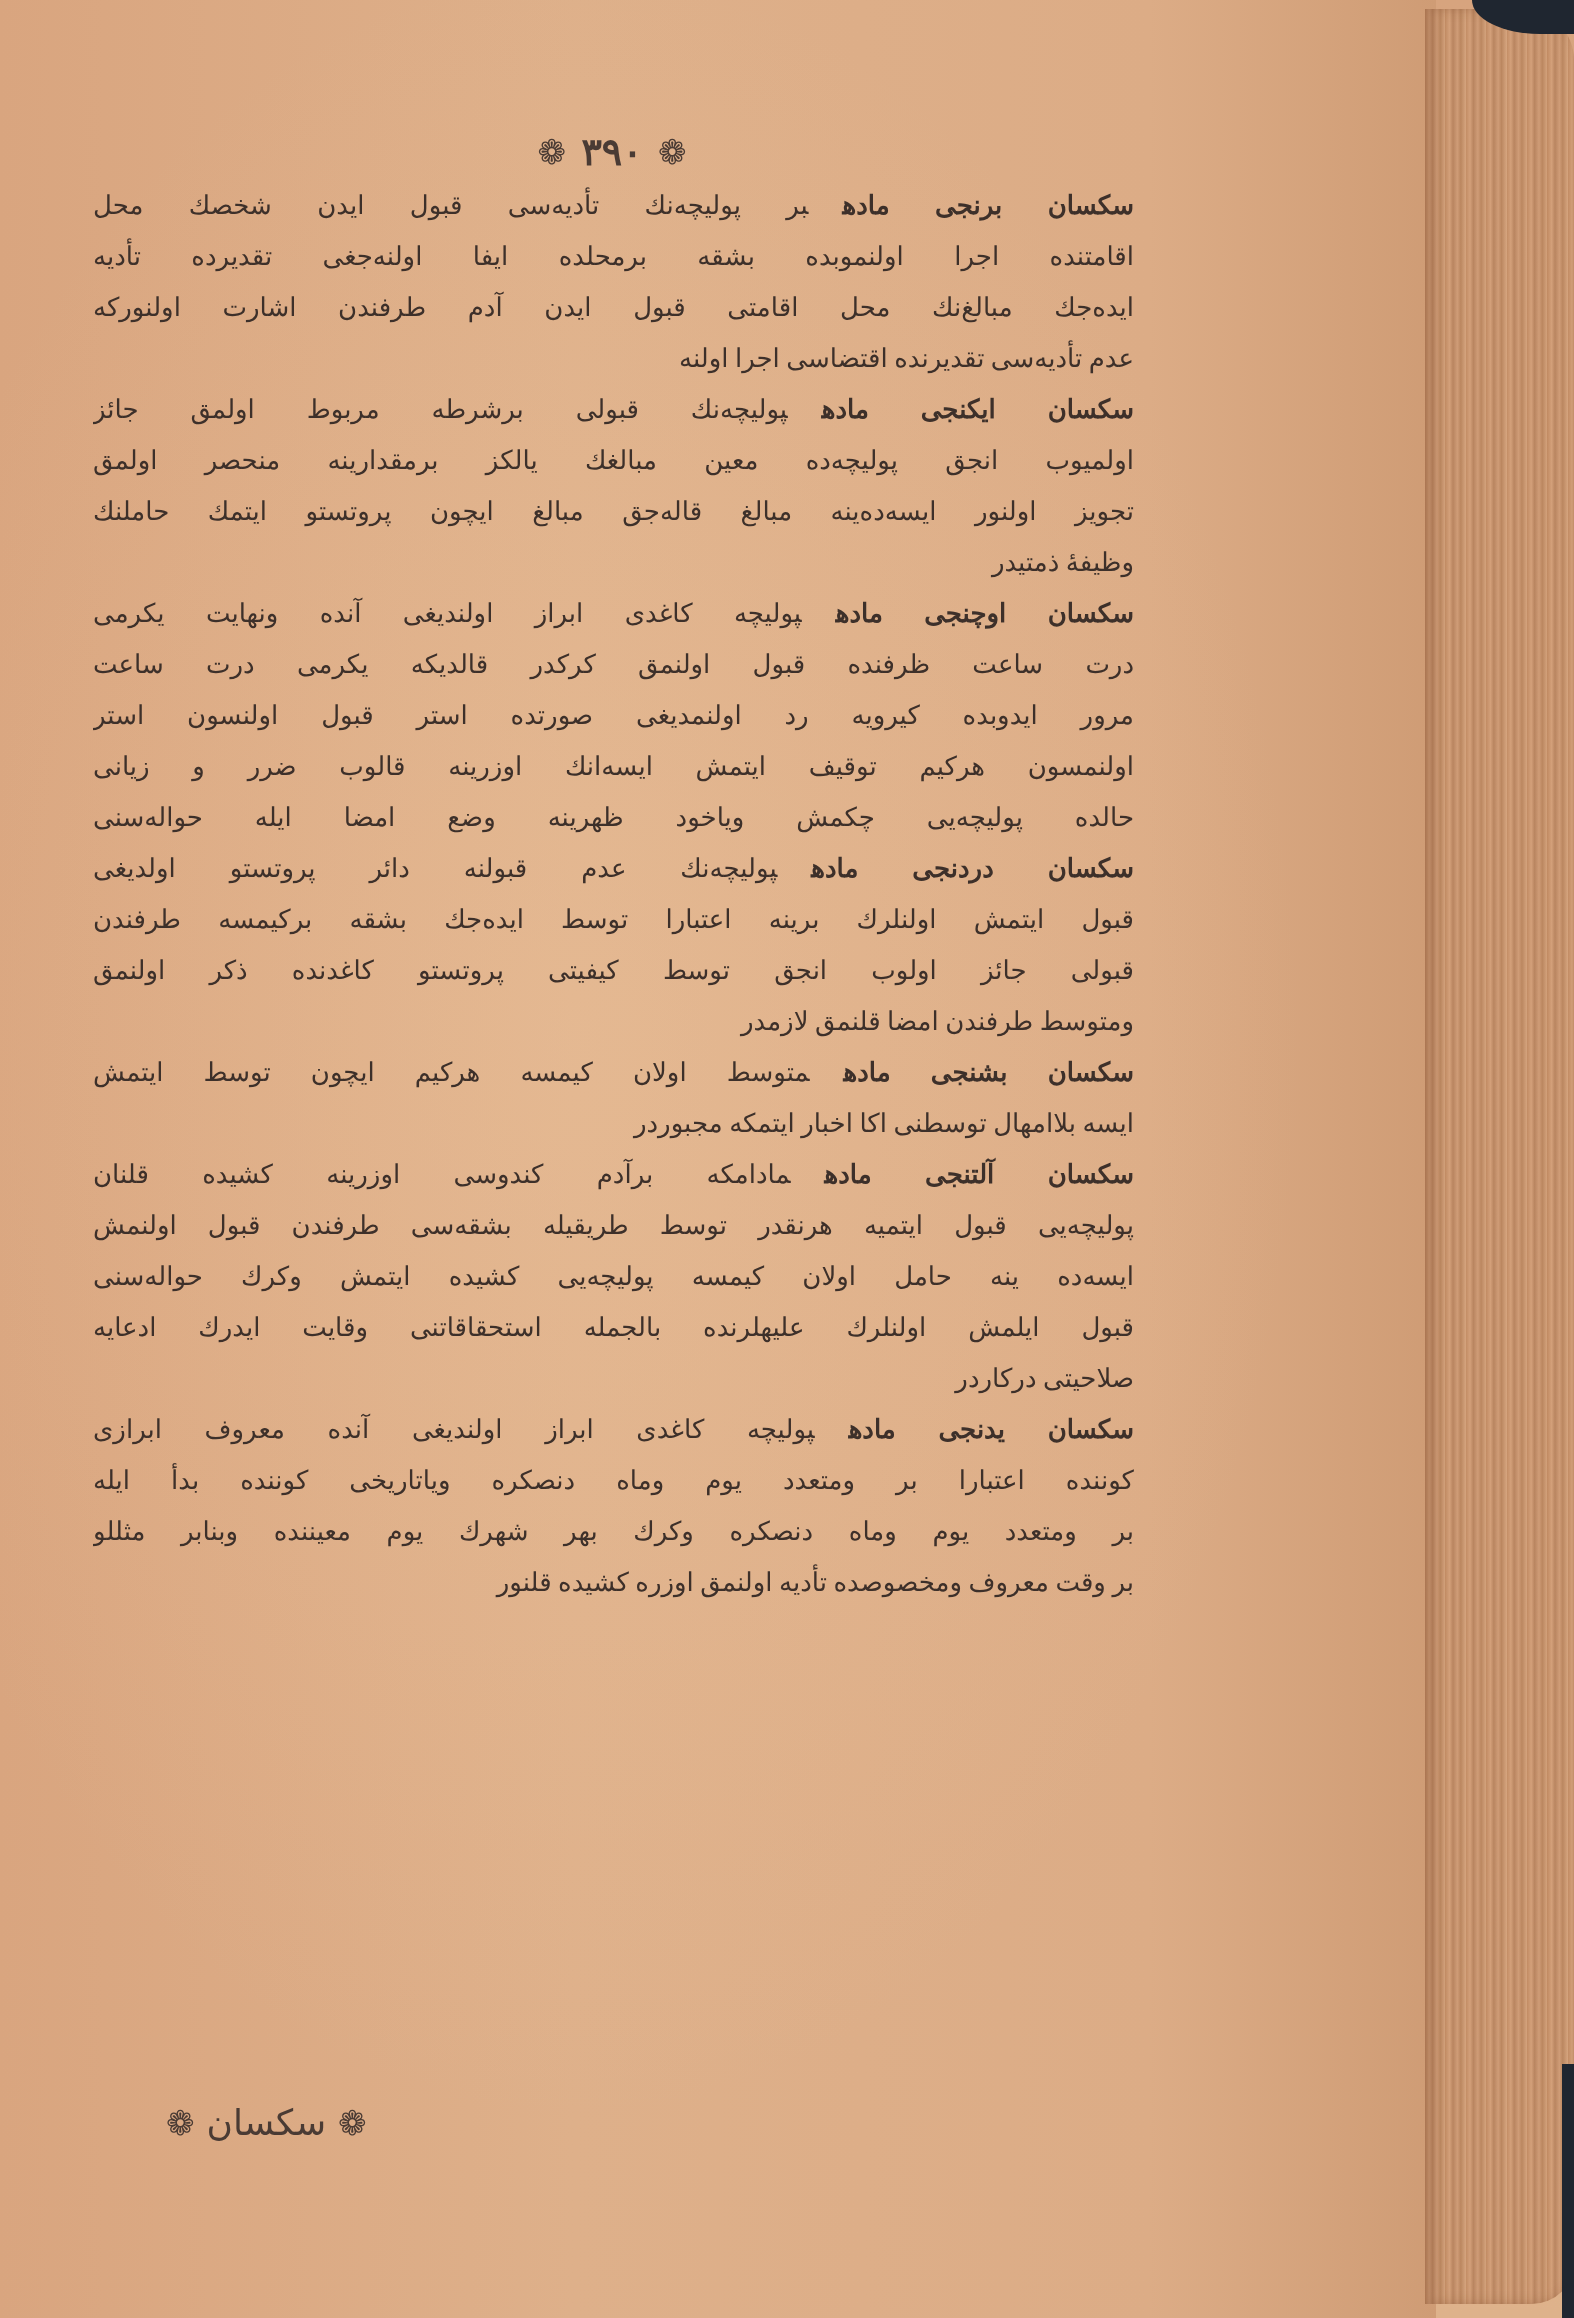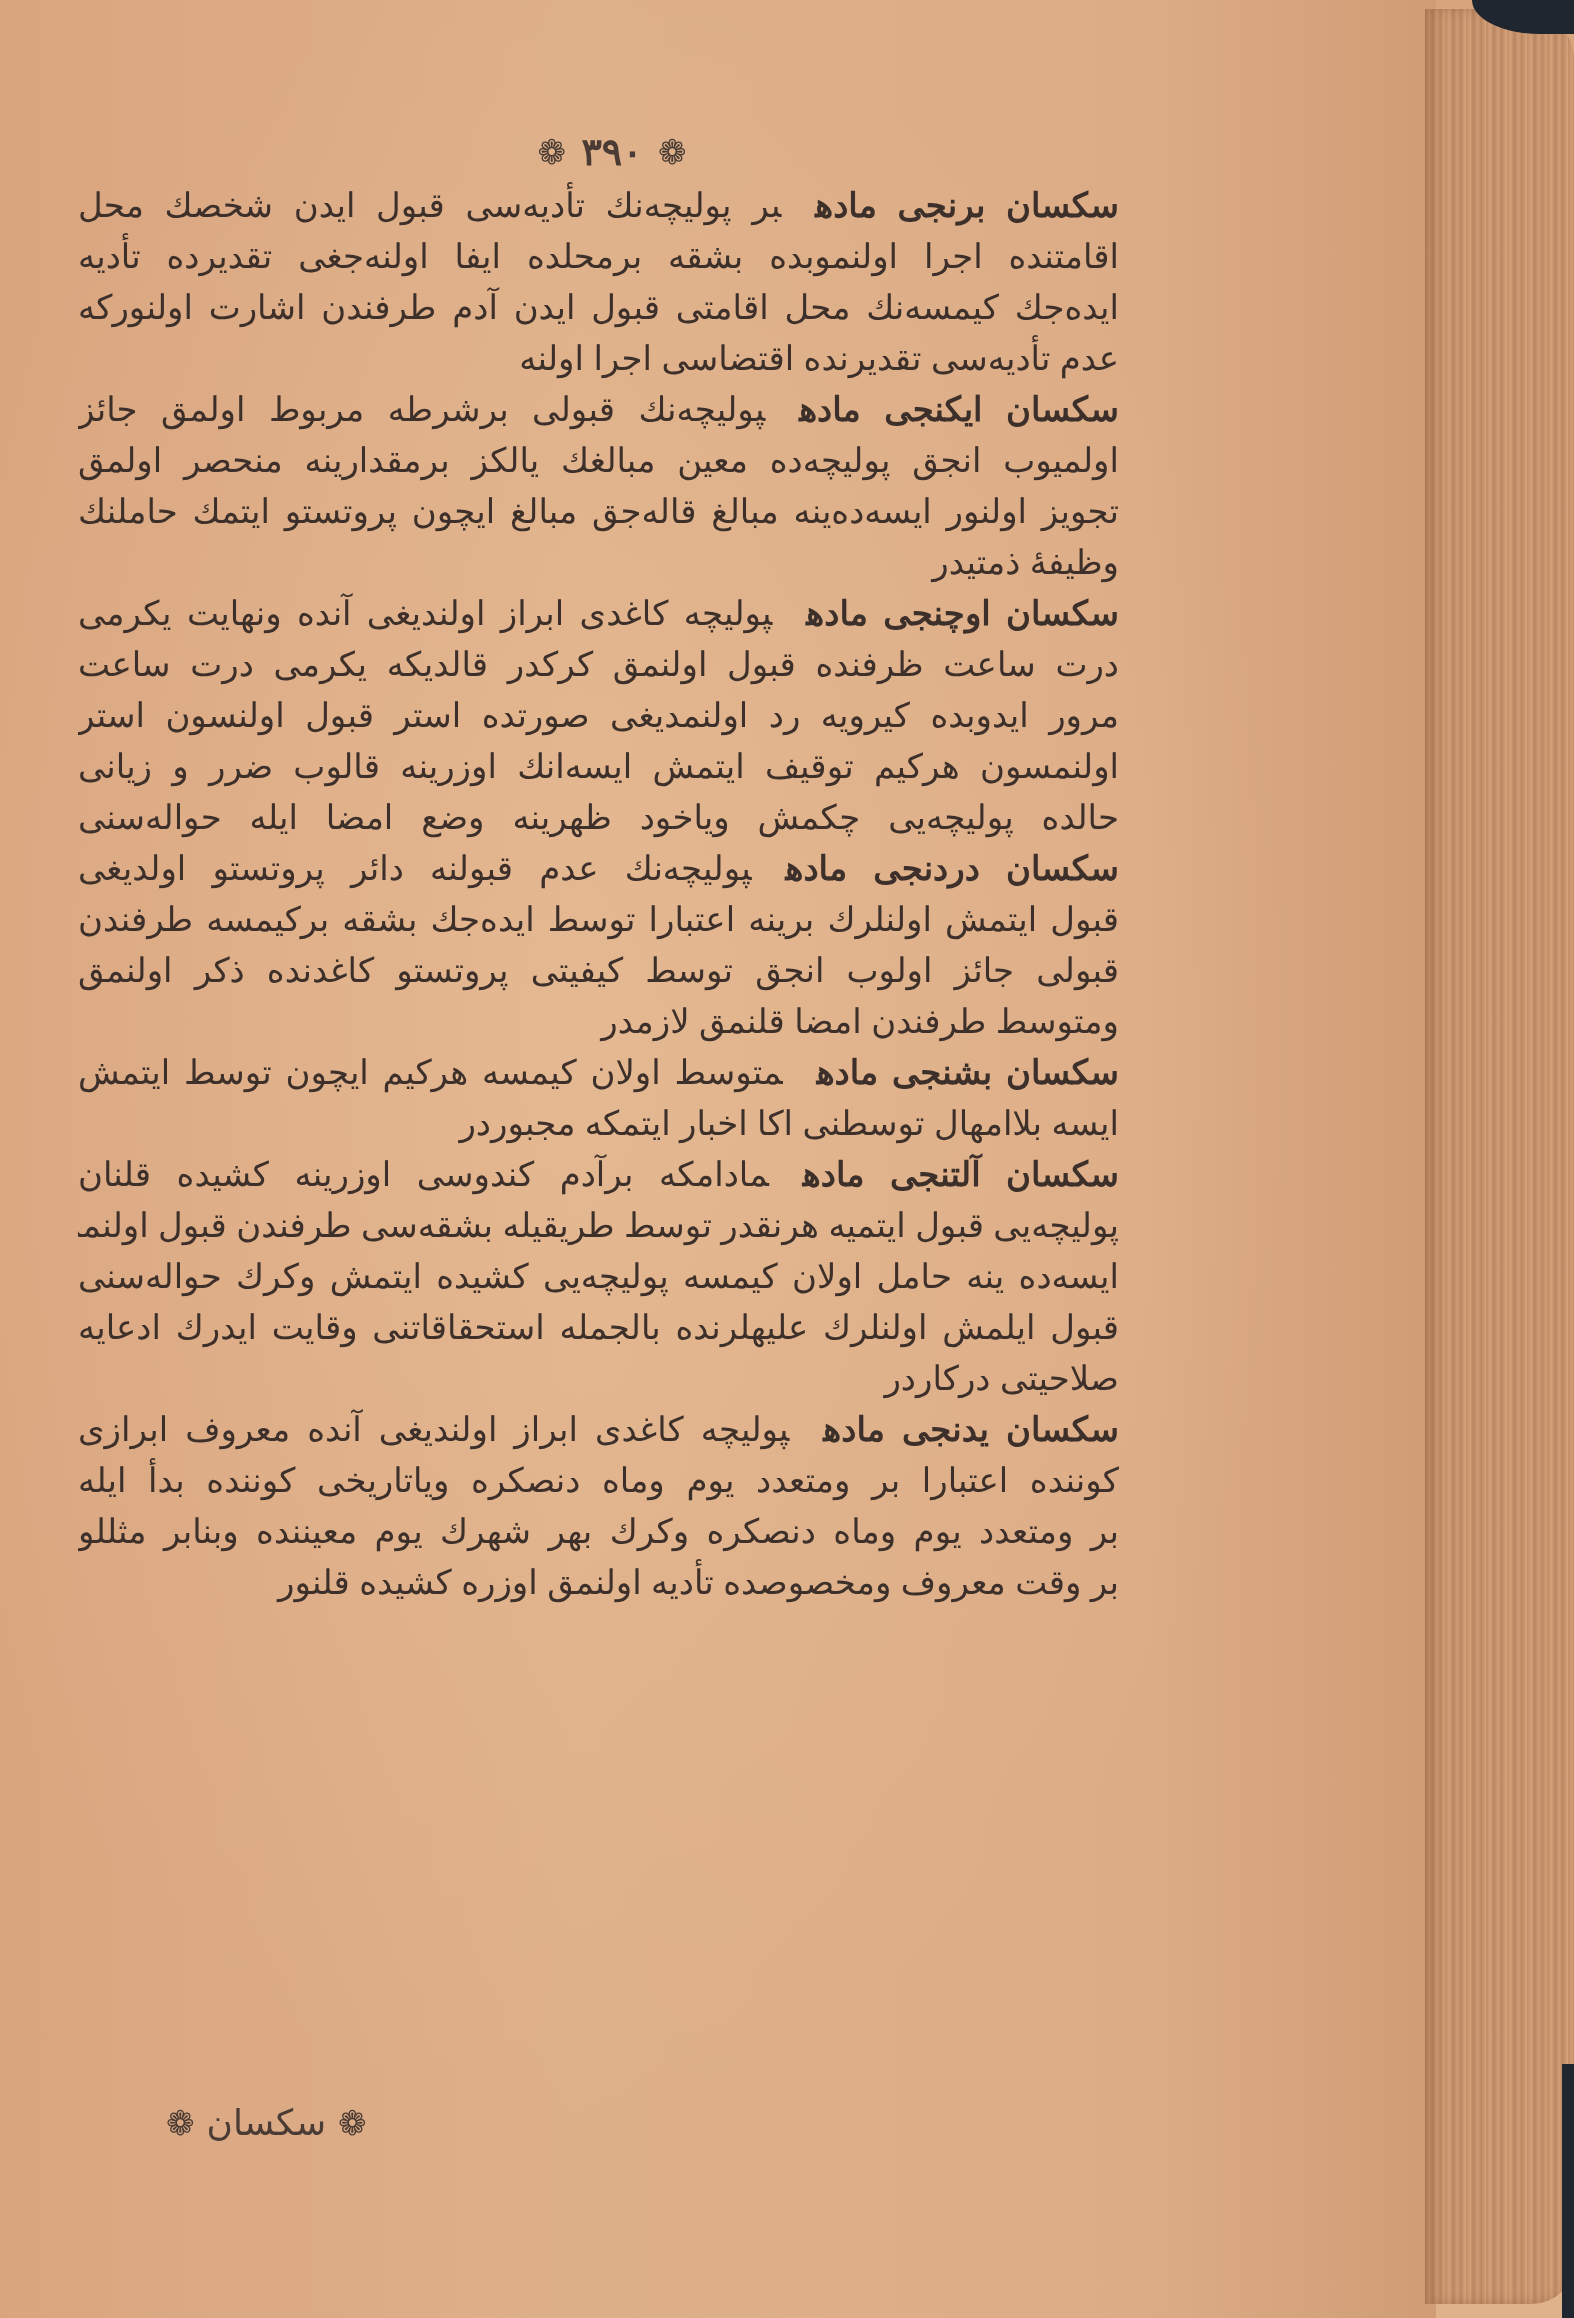--- a/index.html
+++ b/index.html
@@ -83,26 +83,26 @@
     }
     .page-number {
       font-size: 38px;
       font-weight: bold;
       direction: rtl;
     }
 
     .text-block {
       position: absolute;
       top: 180px;
-      left: 78px;
+      left: 93px;
       width: 1041px;
       direction: rtl;
       color: #3d302a;
-      font-family: Liberation Sans, sans-serif;
-      font-size: 34px;
+      font-family: Liberation Serif, serif;
+      font-size: 26px;
     }
     .line {
       height: 51px;
       line-height: 51px;
       white-space: nowrap;
       text-align: justify;
       text-align-last: justify;
       overflow: hidden;
     }
     .line.last {
@@ -137,21 +137,21 @@
       <span class="ornament">❁</span>
       <span class="page-number">٣٩٠</span>
       <span class="ornament">❁</span>
     </div>
 
     <div class="text-block">
 
       <div>
         <div class="line"><span class="article-label">سکسان برنجی ماده</span><span>بر پولیچه‌نك تأدیه‌سی قبول ایدن شخصك محل</span></div>
         <div class="line">اقامتنده اجرا اولنموبده بشقه برمحلده ایفا اولنه‌جغی تقدیرده تأدیه</div>
-        <div class="line">ایده‌جك کیمسه‌نك محل اقامتی قبول ایدن آدم طرفندن اشارت اولنورکه</div>
+        <div class="line">ایده‌جك مبالغ‌نك محل اقامتی قبول ایدن آدم طرفندن اشارت اولنورکه</div>
         <div class="line last">عدم تأدیه‌سی تقدیرنده اقتضاسی اجرا اولنه</div>
       </div>
 
       <div>
         <div class="line"><span class="article-label">سکسان ایکنجی ماده</span><span>پولیچه‌نك قبولی برشرطه مربوط اولمق جائز</span></div>
         <div class="line">اولمیوب انجق پولیچه‌ده معین مبالغك یالکز برمقدارینه منحصر اولمق</div>
         <div class="line">تجویز اولنور ایسه‌ده‌ینه مبالغ قاله‌جق مبالغ ایچون پروتستو ایتمك حاملنك</div>
         <div class="line last">وظیفهٔ ذمتیدر</div>
       </div>
 

